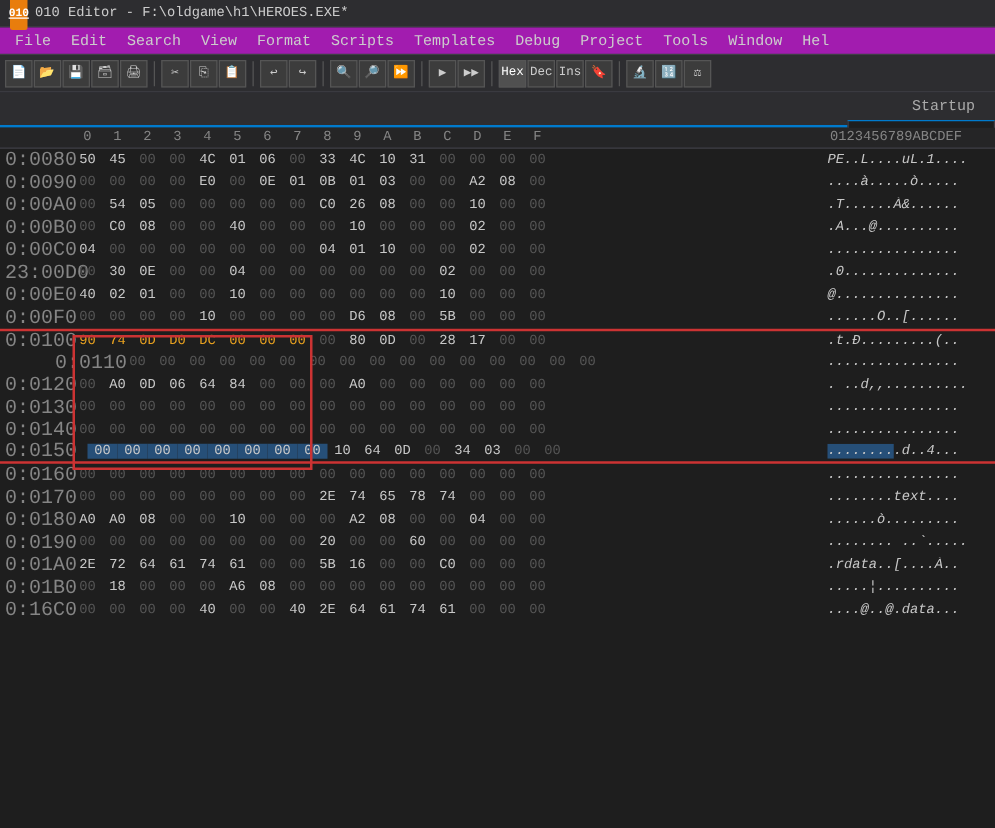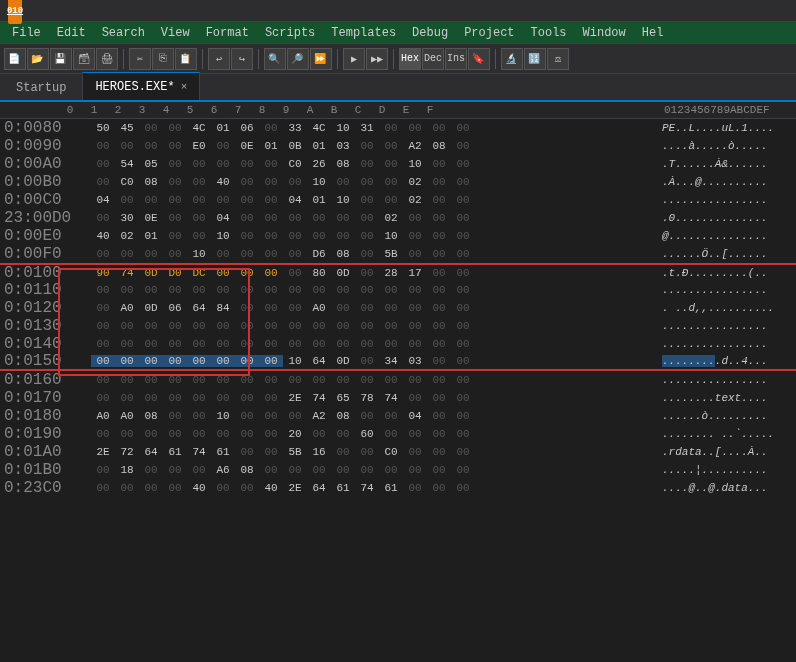--- a/index.html
+++ b/index.html
@@ -34,21 +34,21 @@
       align-items: center;
       justify-content: center;
       font-size: 9px;
       font-weight: bold;
       color: white;
       text-decoration: underline;
     }
 
     
     .menubar {
-      background: #14532d;
+      background: #a21caf;
       height: 22px;
       display: flex;
       align-items: center;
       padding: 0 4px;
       border-bottom: 1px solid #3f3f46;
       font-size: 12px;
       color: #cccccc;
     }
     .menu-item {
       padding: 2px 8px;
@@ -92,20 +92,21 @@
     }
 
     
     .tabbar {
       background: #2d2d30;
       height: 28px;
       display: flex;
       align-items: flex-end;
       padding: 0 0 0 0;
       border-bottom: 2px solid #007acc;
+      flex-direction: column;
     }
     .startup-tab {
       padding: 4px 16px;
       color: #aaa;
       font-size: 12px;
       cursor: pointer;
       height: 24px;
       display: flex;
       align-items: center;
     }
@@ -178,21 +179,20 @@
     .row-addr {
       width: 58px;
       min-width: 58px;
       padding-left: 4px;
       color: #858585;
       font-size: 16px;
     }
     .row-hex {
       display: flex;
       flex: 1;
-      margin-left: 33px;
     }
     .hex-cell {
       width: 24px;
       text-align: center;
       font-size: 11px;
       color: #c8c8c8;
     }
     .hex-cell.zero { color: #555; }
     .hex-cell.highlight-orange { color: #e6a020; }
     .hex-cell.highlight-blue {
@@ -228,20 +228,21 @@
     .hex-rows-container {
       overflow-y: auto;
       height: 100%;
     }
   </style>
 </head>
 <body>
 
 <div class="titlebar">
   <div class="titlebar-icon">010</div>
+  <span>010 Editor - F:\oldgame\h1\HEROES.EXE*</span>
 </div>
 
 <div class="menubar">
   <div class="menu-item">File</div>
   <div class="menu-item">Edit</div>
   <div class="menu-item">Search</div>
   <div class="menu-item">View</div>
   <div class="menu-item">Format</div>
   <div class="menu-item">Scripts</div>
   <div class="menu-item">Templates</div>
@@ -522,21 +523,21 @@
           <div class="hex-cell">80</div>
           <div class="hex-cell">0D</div>
           <div class="hex-cell zero">00</div>
           <div class="hex-cell">28</div>
           <div class="hex-cell">17</div>
           <div class="hex-cell zero">00</div>
           <div class="hex-cell zero">00</div>
         </div>
         <div class="row-ascii">.t.Ð.........(..</div>
       </div>
-      <div class="hex-row" style="outline: none;">
+      <div class="hex-row" style="outline: none; padding-left: 40px;">
         <div class="row-addr">0:0110</div>
         <div class="row-hex">
           <div class="hex-cell zero">00</div>
           <div class="hex-cell zero">00</div>
           <div class="hex-cell zero">00</div>
           <div class="hex-cell zero">00</div>
           <div class="hex-cell zero">00</div>
           <div class="hex-cell zero">00</div>
           <div class="hex-cell zero">00</div>
           <div class="hex-cell zero">00</div>
@@ -610,21 +611,21 @@
           <div class="hex-cell zero">00</div>
           <div class="hex-cell zero">00</div>
           <div class="hex-cell zero">00</div>
           <div class="hex-cell zero">00</div>
           <div class="hex-cell zero">00</div>
           <div class="hex-cell zero">00</div>
           <div class="hex-cell zero">00</div>
         </div>
         <div class="row-ascii">................</div>
       </div>
-      <div class="hex-row" style="border-bottom: 2px solid rgb(204, 51, 51); outline: none;">
+      <div class="hex-row" style="border-bottom: 2px solid rgb(204, 51, 51); outline: none; gap: 12px;">
         <div class="row-addr">0:0150</div>
         <div class="row-hex">
           <div class="hex-cell highlight-blue">00</div>
           <div class="hex-cell highlight-blue">00</div>
           <div class="hex-cell highlight-blue">00</div>
           <div class="hex-cell highlight-blue">00</div>
           <div class="hex-cell highlight-blue">00</div>
           <div class="hex-cell highlight-blue">00</div>
           <div class="hex-cell highlight-blue">00</div>
           <div class="hex-cell highlight-blue">00</div>
@@ -765,21 +766,21 @@
           <div class="hex-cell zero">00</div>
           <div class="hex-cell zero">00</div>
           <div class="hex-cell zero">00</div>
           <div class="hex-cell zero">00</div>
           <div class="hex-cell zero">00</div>
           <div class="hex-cell zero">00</div>
         </div>
         <div class="row-ascii">.....¦..........</div>
       </div>
       <div class="hex-row">
-        <div class="row-addr">0:23C0</div>
+        <div class="row-addr">0:16C0</div>
         <div class="row-hex">
           <div class="hex-cell zero">00</div>
           <div class="hex-cell zero">00</div>
           <div class="hex-cell zero">00</div>
           <div class="hex-cell zero">00</div>
           <div class="hex-cell">40</div>
           <div class="hex-cell zero">00</div>
           <div class="hex-cell zero">00</div>
           <div class="hex-cell">40</div>
           <div class="hex-cell">2E</div>

